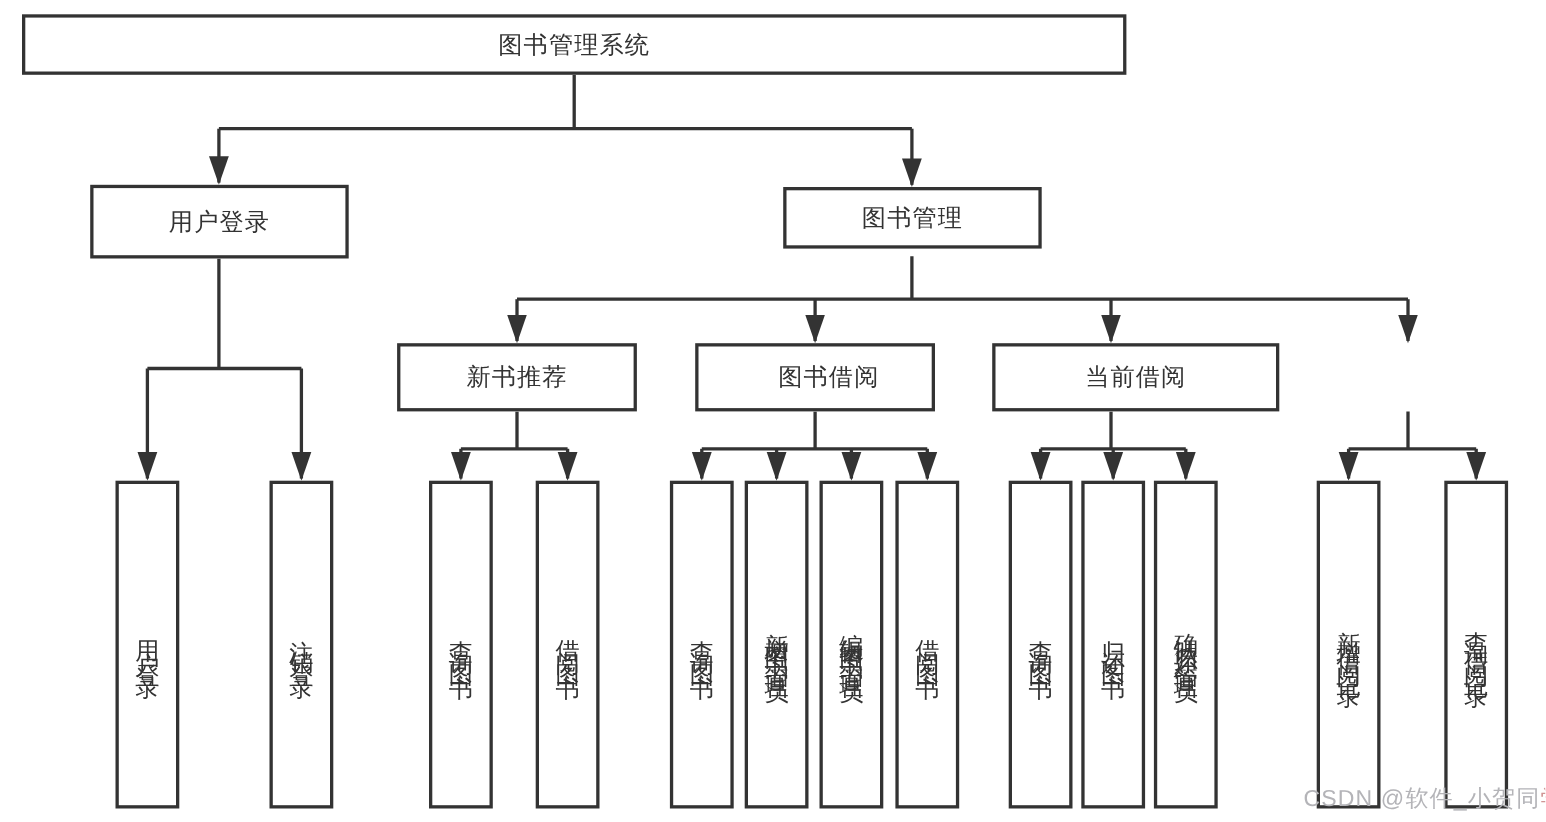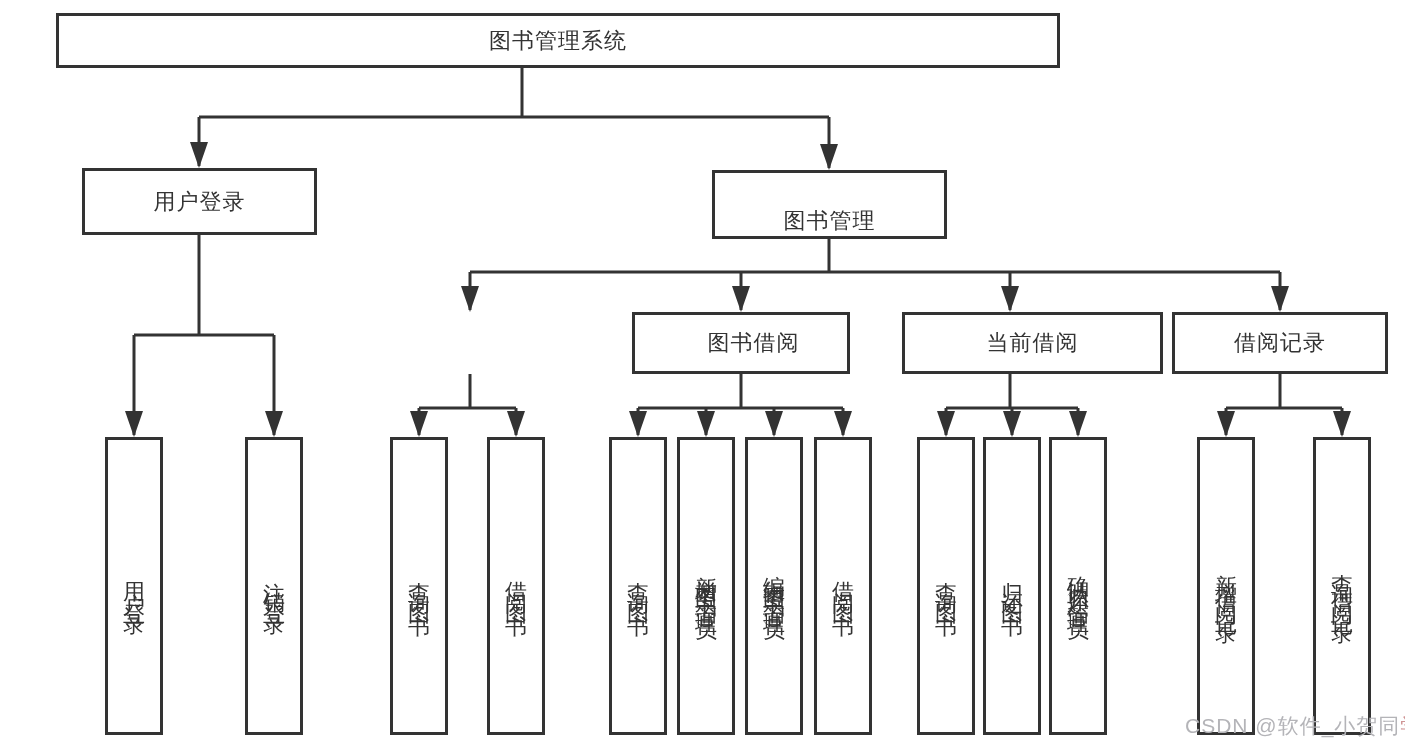--- a/index.html
+++ b/index.html
@@ -122,40 +122,40 @@
       <path d="M1078,408 V435" marker-end="url(#arrowhead)"></path>
     </g>
 
     <g stroke="#333333" stroke-width="3" fill="none">
       <path d="M1280,374 V408 M1226,408 H1342"></path>
       <path d="M1226,408 V435" marker-end="url(#arrowhead)"></path>
       <path d="M1342,408 V435" marker-end="url(#arrowhead)"></path>
     </g>
   </svg>
 
-  <div class="node" style="left:20px; top:13px; width:1004px; height:55px;margin-left:36px;">
+  <div class="node" style="left:20px; top:13px; width:1004px; height:55px;">
     <span class="hlabel">图书管理系统</span>
   </div>
 
   <div class="node" style="left:82px; top:168px; width:235px; height:67px;">
     <span class="hlabel">用户登录</span>
   </div>
-  <div class="node" style="left:712px; top:170px; width:235px; height:69px;align-items:flex-end;">
+  <div class="node" style="left:712px; top:170px; width:235px; height:56px;">
     <span class="hlabel">图书管理</span>
   </div>
 
+  <div class="node" style="left:361px; top:312px; width:218px; height:62px;">
+    <span class="hlabel">新书推荐</span>
+  </div>
   <div class="node" style="left:632px; top:312px; width:218px; height:62px;padding-left:25px;">
     <span class="hlabel">图书借阅</span>
   </div>
   <div class="node" style="left:902px; top:312px; width:261px; height:62px;">
     <span class="hlabel">当前借阅</span>
   </div>
-  <div class="node" style="left:1172px; top:312px; width:216px; height:62px;">
-    <span class="hlabel">借阅记录</span>
-  </div>
 
   <div class="node tall" style="left:105px;">
     <span class="vlabel">用户登录</span>
   </div>
   <div class="node tall" style="left:245px;">
     <span class="vlabel">注销登录</span>
   </div>
 
   <div class="node tall" style="left:390px;">
     <span class="vlabel">查询图书</span>

